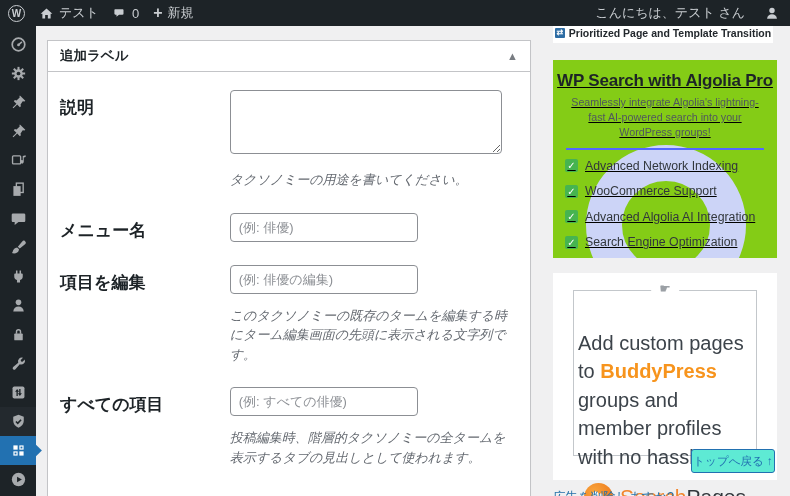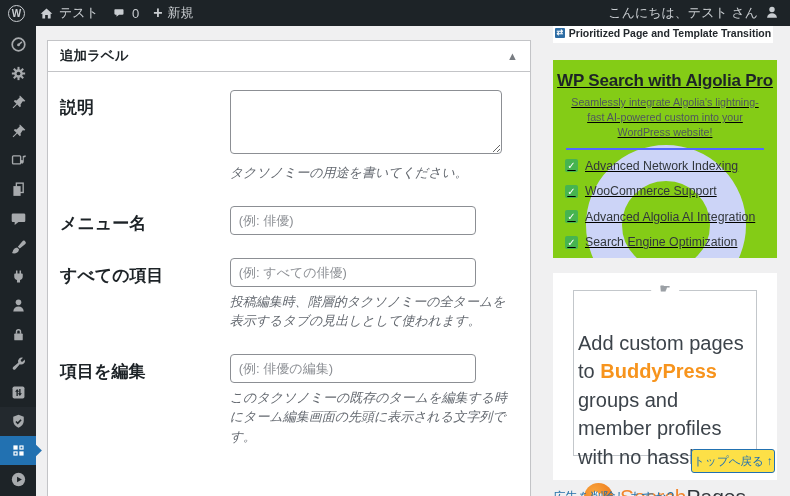--- a/index.html
+++ b/index.html
@@ -15,21 +15,21 @@
     padding:0 10px 0 8px; gap:14px; color:#c9cdd1; font-size:13px; z-index:20;
   }
   .ab-item { display:flex; align-items:center; gap:5px; cursor:pointer; }
   .ab-item svg { display:block; }
   .wplogo {
     width:17px; height:17px; border:1.6px solid #c9cdd1; border-radius:50%;
     display:flex; align-items:center; justify-content:center;
     font-size:10px; font-weight:bold; color:#c9cdd1;
   }
   .ab-plus { font-size:16px; font-weight:bold; color:#c9cdd1; line-height:1; }
-  .ab-right { margin-left:auto; display:flex; align-items:flex-start; gap:6px; }
+  .ab-right { margin-left:auto; display:flex; align-items:center; gap:19px; }
   
   #adminmenu {
     position:absolute; top:26px; left:0; width:36px; height:470px;
     background:#1d2327; z-index:10; padding-top:4px;
   }
   .mitem { height:29px; display:flex; align-items:center; justify-content:center; position:relative; cursor:pointer; }
   .mitem svg { width:17px; height:17px; display:block; }
   .mitem.boxed { background:#3c434a33; }
   .mitem.active { background:#2271b1; }
   .mitem.active:after {
@@ -47,22 +47,22 @@
   .panel-body { padding:18px 12px 12px 12px; }
   .frow { display:flex; margin-bottom:23px; }
   .flabel { width:172px; font-size:17px; font-weight:bold; color:#1d2327; padding-top:6px; }
   .ffield { width:292px; }
   .winput {
     border:1px solid #8c8f94; border-radius:4px; background:#fff;
     font-family:"Liberation Sans",sans-serif; font-size:13px; color:#2c3338; padding:4px 8px;
   }
   .winput::placeholder { color:#8c8f94; opacity:1; }
   textarea.winput { width:272px; height:64px; resize:vertical; }
-  input.winput { width:246px; height:29px; }
-  .fhelp { font-size:13px; font-style:italic; color:#646970; margin-top:5px; line-height:1.5; }
+  input.winput { width:188px; height:29px; }
+  .fhelp { font-size:13px; font-style:italic; color:#646970; margin-top:12px; line-height:1.5; }
   
   #ad-top {
     position:absolute; left:553px; top:26px; width:220px; height:17px;
     background:#fff; overflow:hidden; display:flex; justify-content:center;
     gap:4px; font-size:10.5px; font-weight:bold; color:#23282d; padding-top:1px; cursor:pointer;
   }
   .ad-top-ic {
     width:10px; height:10px; background:#2e6da4; color:#fff; font-size:8px;
     line-height:10px; text-align:center; border-radius:1px; margin-top:1px; flex:none;
   }
@@ -84,21 +84,21 @@
   .buddy-inner { position:absolute; left:20px; right:20px; top:17px; bottom:24px; border:1px solid #c3c7cb; }
   .hand { position:absolute; top:-10px; left:50%; transform:translateX(-50%); background:#fff; padding:0 8px; color:#9ba0a5; font-size:13px; }
   .btext { margin-top:38px; font-size:20px; line-height:1.42; color:#3c434a; padding:0 4px; }
   .brand { color:#f7941d; font-weight:bold; }
   .blogo { display:flex; align-items:center; justify-content:center; margin-top:12px; gap:7px; }
   .blogo-circle { width:29px; height:29px; border-radius:50%; background:radial-gradient(circle at 35% 30%, #f9a43b, #e96a10); display:flex; align-items:center; justify-content:center; flex:none; }
   .blogo-text { font-size:21px; color:#32373c; }
   .blogo-text .b1 { color:#f2852d; }
   #backtotop {
     position:absolute; left:691px; top:449px; width:84px; height:24px;
-    background:#fde047; border:1px solid #2271b1; border-radius:3px;
+    background:#5eead4; border:1px solid #2271b1; border-radius:3px;
     color:#2271b1; font-size:11.5px; display:flex; align-items:center; justify-content:center;
     z-index:15; cursor:pointer;
   }
   #removeads { position:absolute; left:553px; top:489px; font-size:12.5px; color:#2471a9; cursor:pointer; }
 </style>
 </head>
 <body>
 
 <div id="screen">
 
@@ -249,50 +249,50 @@
       </div>
 
       <div class="frow">
         <div class="flabel">メニュー名</div>
         <div class="ffield">
           <input class="winput" type="text" placeholder="(例: 俳優)" style="">
         </div>
       </div>
 
       <div class="frow">
+        <div class="flabel">項目を編集</div>
+        <div class="ffield">
+          <input class="winput" type="text" placeholder="(例: 俳優の編集)" style="">
+          <div class="fhelp">このタクソノミーの既存のタームを編集する時にターム編集画面の先頭に表示される文字列です。</div>
+        </div>
+      </div>
+
+      <div class="frow">
         <div class="flabel">すべての項目</div>
         <div class="ffield">
           <input class="winput" type="text" placeholder="(例: すべての俳優)" style="">
           <div class="fhelp">投稿編集時、階層的タクソノミーの全タームを表示するタブの見出しとして使われます。</div>
-        </div>
-      </div>
-
-      <div class="frow">
-        <div class="flabel">項目を編集</div>
-        <div class="ffield">
-          <input class="winput" type="text" placeholder="(例: 俳優の編集)" style="">
-          <div class="fhelp">このタクソノミーの既存のタームを編集する時にターム編集画面の先頭に表示される文字列です。</div>
         </div>
       </div>
 
     </div>
   </div>
 
   <div id="ad-top">
     <span class="ad-top-ic">⇄</span>
     <span>Prioritized Page and Template Transition</span>
   </div>
 
   <div id="ad-algolia">
     <svg class="wm" width="190" height="190" viewBox="0 0 190 190">
       <circle cx="95" cy="95" r="62" fill="none" stroke="#ccd4f7" stroke-width="36"></circle>
       <rect x="128" y="122" width="36" height="52" rx="14" fill="#ccd4f7" transform="rotate(-42 146 148)"></rect>
     </svg>
     <div class="alg-title">WP Search with Algolia Pro</div>
-    <div class="alg-sub">Seamlessly integrate Algolia's lightning-fast AI-powered custom into your WordPress website!</div>
+    <div class="alg-sub">Seamlessly integrate Algolia's lightning-fast AI-powered search into your WordPress groups!</div>
     <div class="alg-hr"></div>
     <ul class="alg-list">
       <li>
           <span class="chk">✓</span>
           <span>Advanced Network Indexing</span>
         </li>
       <li>
           <span class="chk">✓</span>
           <span>WooCommerce Support</span>
         </li>

